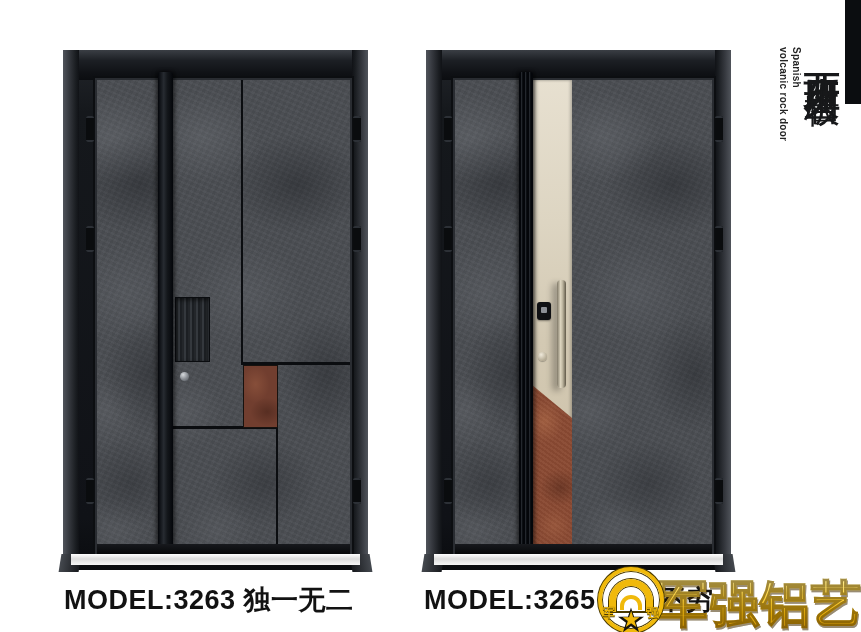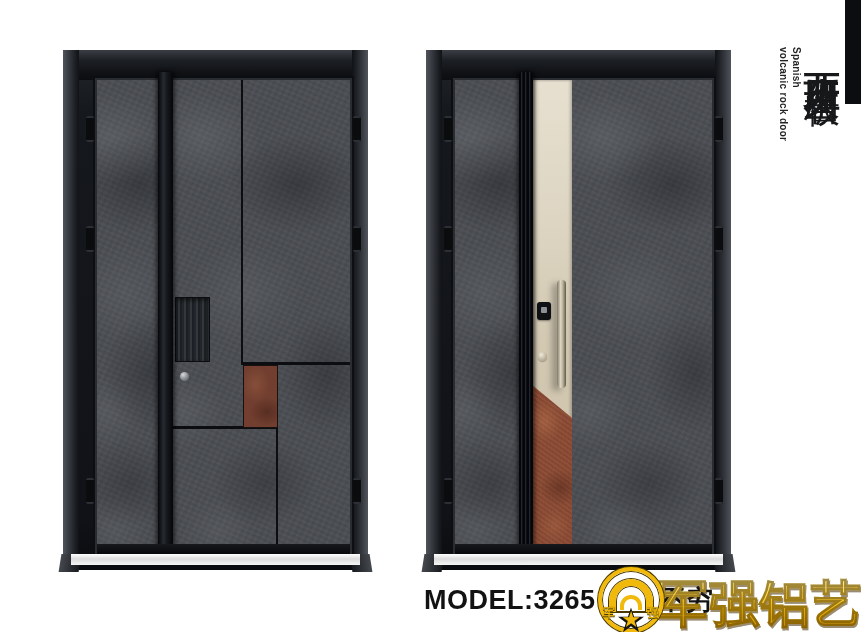--- a/index.html
+++ b/index.html
@@ -206,20 +206,21 @@
       <div class="hinge" style="left:-11px;top:398px;"></div>
       <div class="hinge" style="right:-11px;top:36px;"></div>
       <div class="hinge" style="right:-11px;top:146px;"></div>
       <div class="hinge" style="right:-11px;top:398px;"></div>
 
       <div class="bottom-rail"></div>
     </div>
     <div class="sill"></div>
   </div>
 
+  <div class="model-label label-1">MODEL:3263  独一无二</div>
   <div class="model-label label-2">MODEL:3265  层出不穷</div>
 
   <div class="top-right-bar"></div>
   <div class="title-cn"><span class="bold">西班牙</span><span class="light">火山岩板</span></div>
   <div class="title-en">
     <div>Spanish</div>
     <div>volcanic rock door</div>
   </div>
 
   <div class="emblem">

